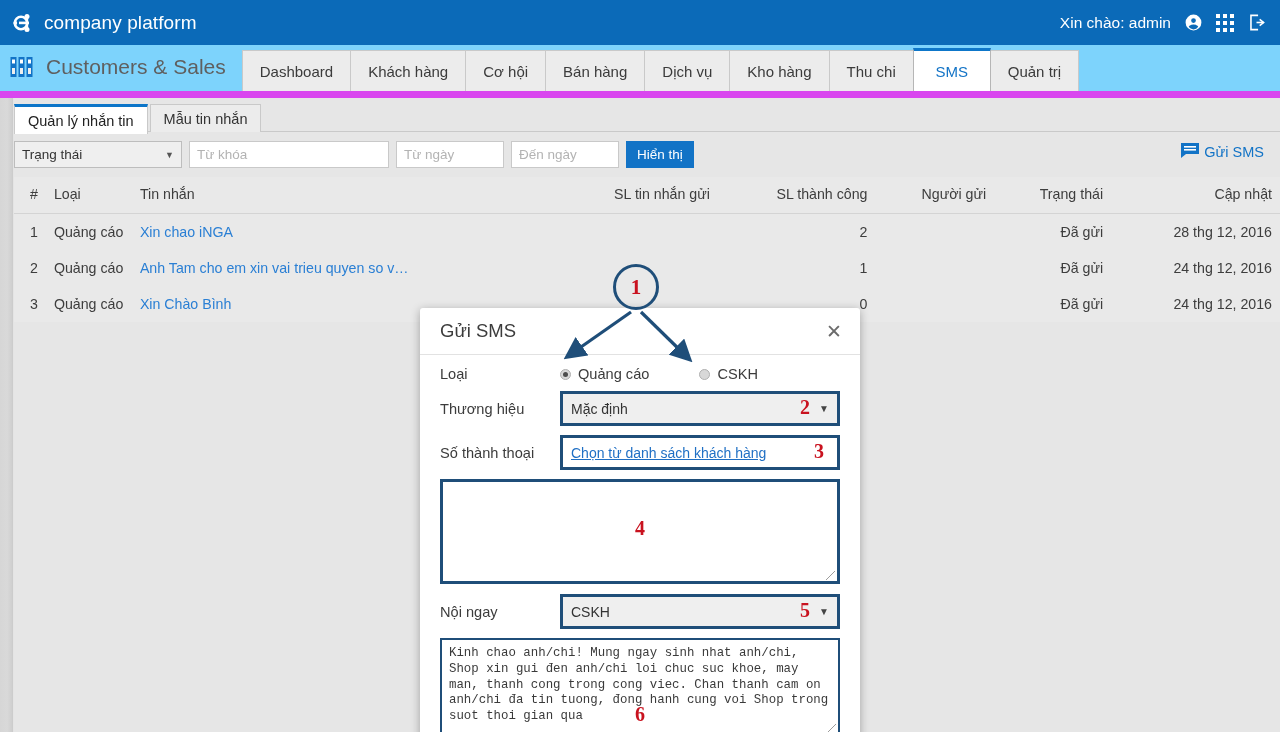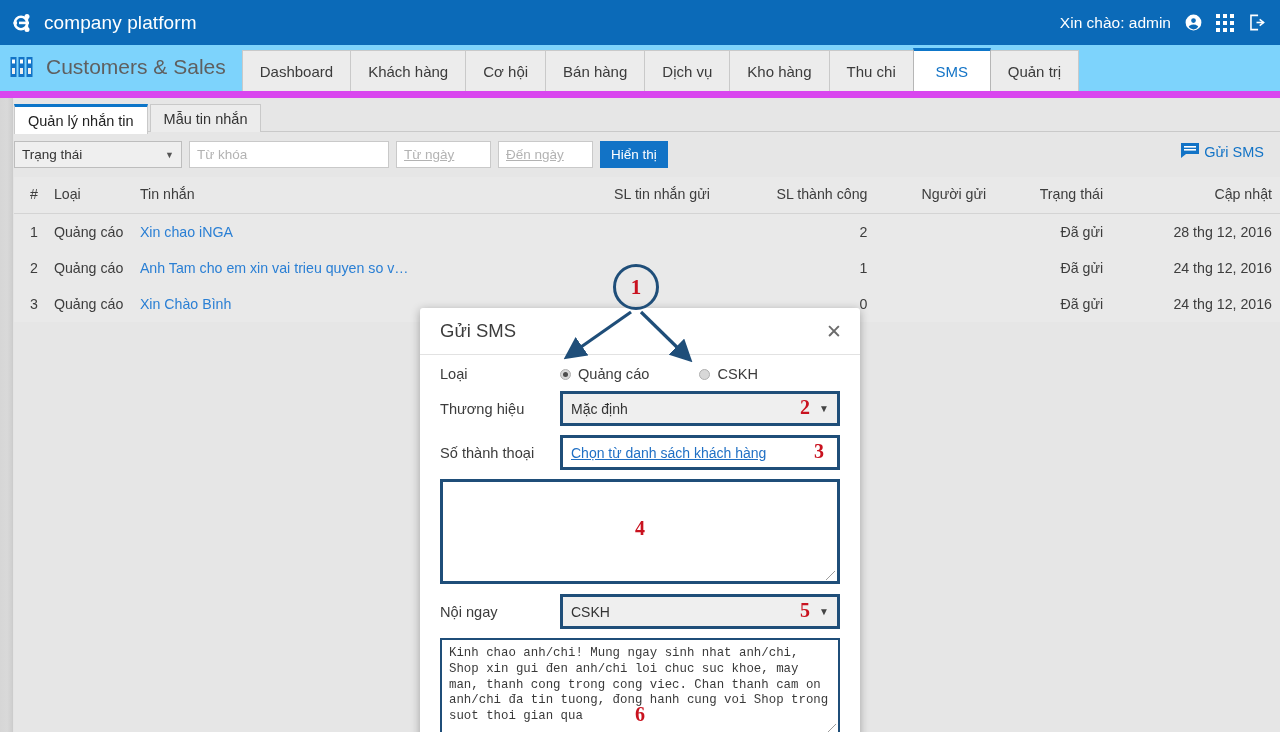--- a/index.html
+++ b/index.html
@@ -76,21 +76,21 @@
     width:168px; height:27px; border:1px solid #bdbdbd; background:#efefef;
     font-size:13.5px; color:#333; display:flex; align-items:center;
     padding:0 7px; justify-content:space-between;
   }
   .sel .caret{ font-size:9px; color:#555; }
   .inp{
     height:27px; border:1px solid #c9c9c9; background:#fff;
     font-size:13.5px; color:#b3b3b3; display:flex; align-items:center; padding:0 7px;
   }
   .inp.kw{ width:200px; }
-  .inp.date{ width:95px;text-decoration:underline; }
+  .inp.date{ width:108px; }
   .btn-show{
     height:27px; padding:0 11px; background:#1273c6; color:#fff; font-size:13.5px;
     display:flex; align-items:center; justify-content:center; border:none;
   }
   .sendsms{
     position:absolute; right:16px; top:11px;
     display:flex; align-items:center; gap:5px;
     color:#1273c6; font-size:14.5px;
   }
 

